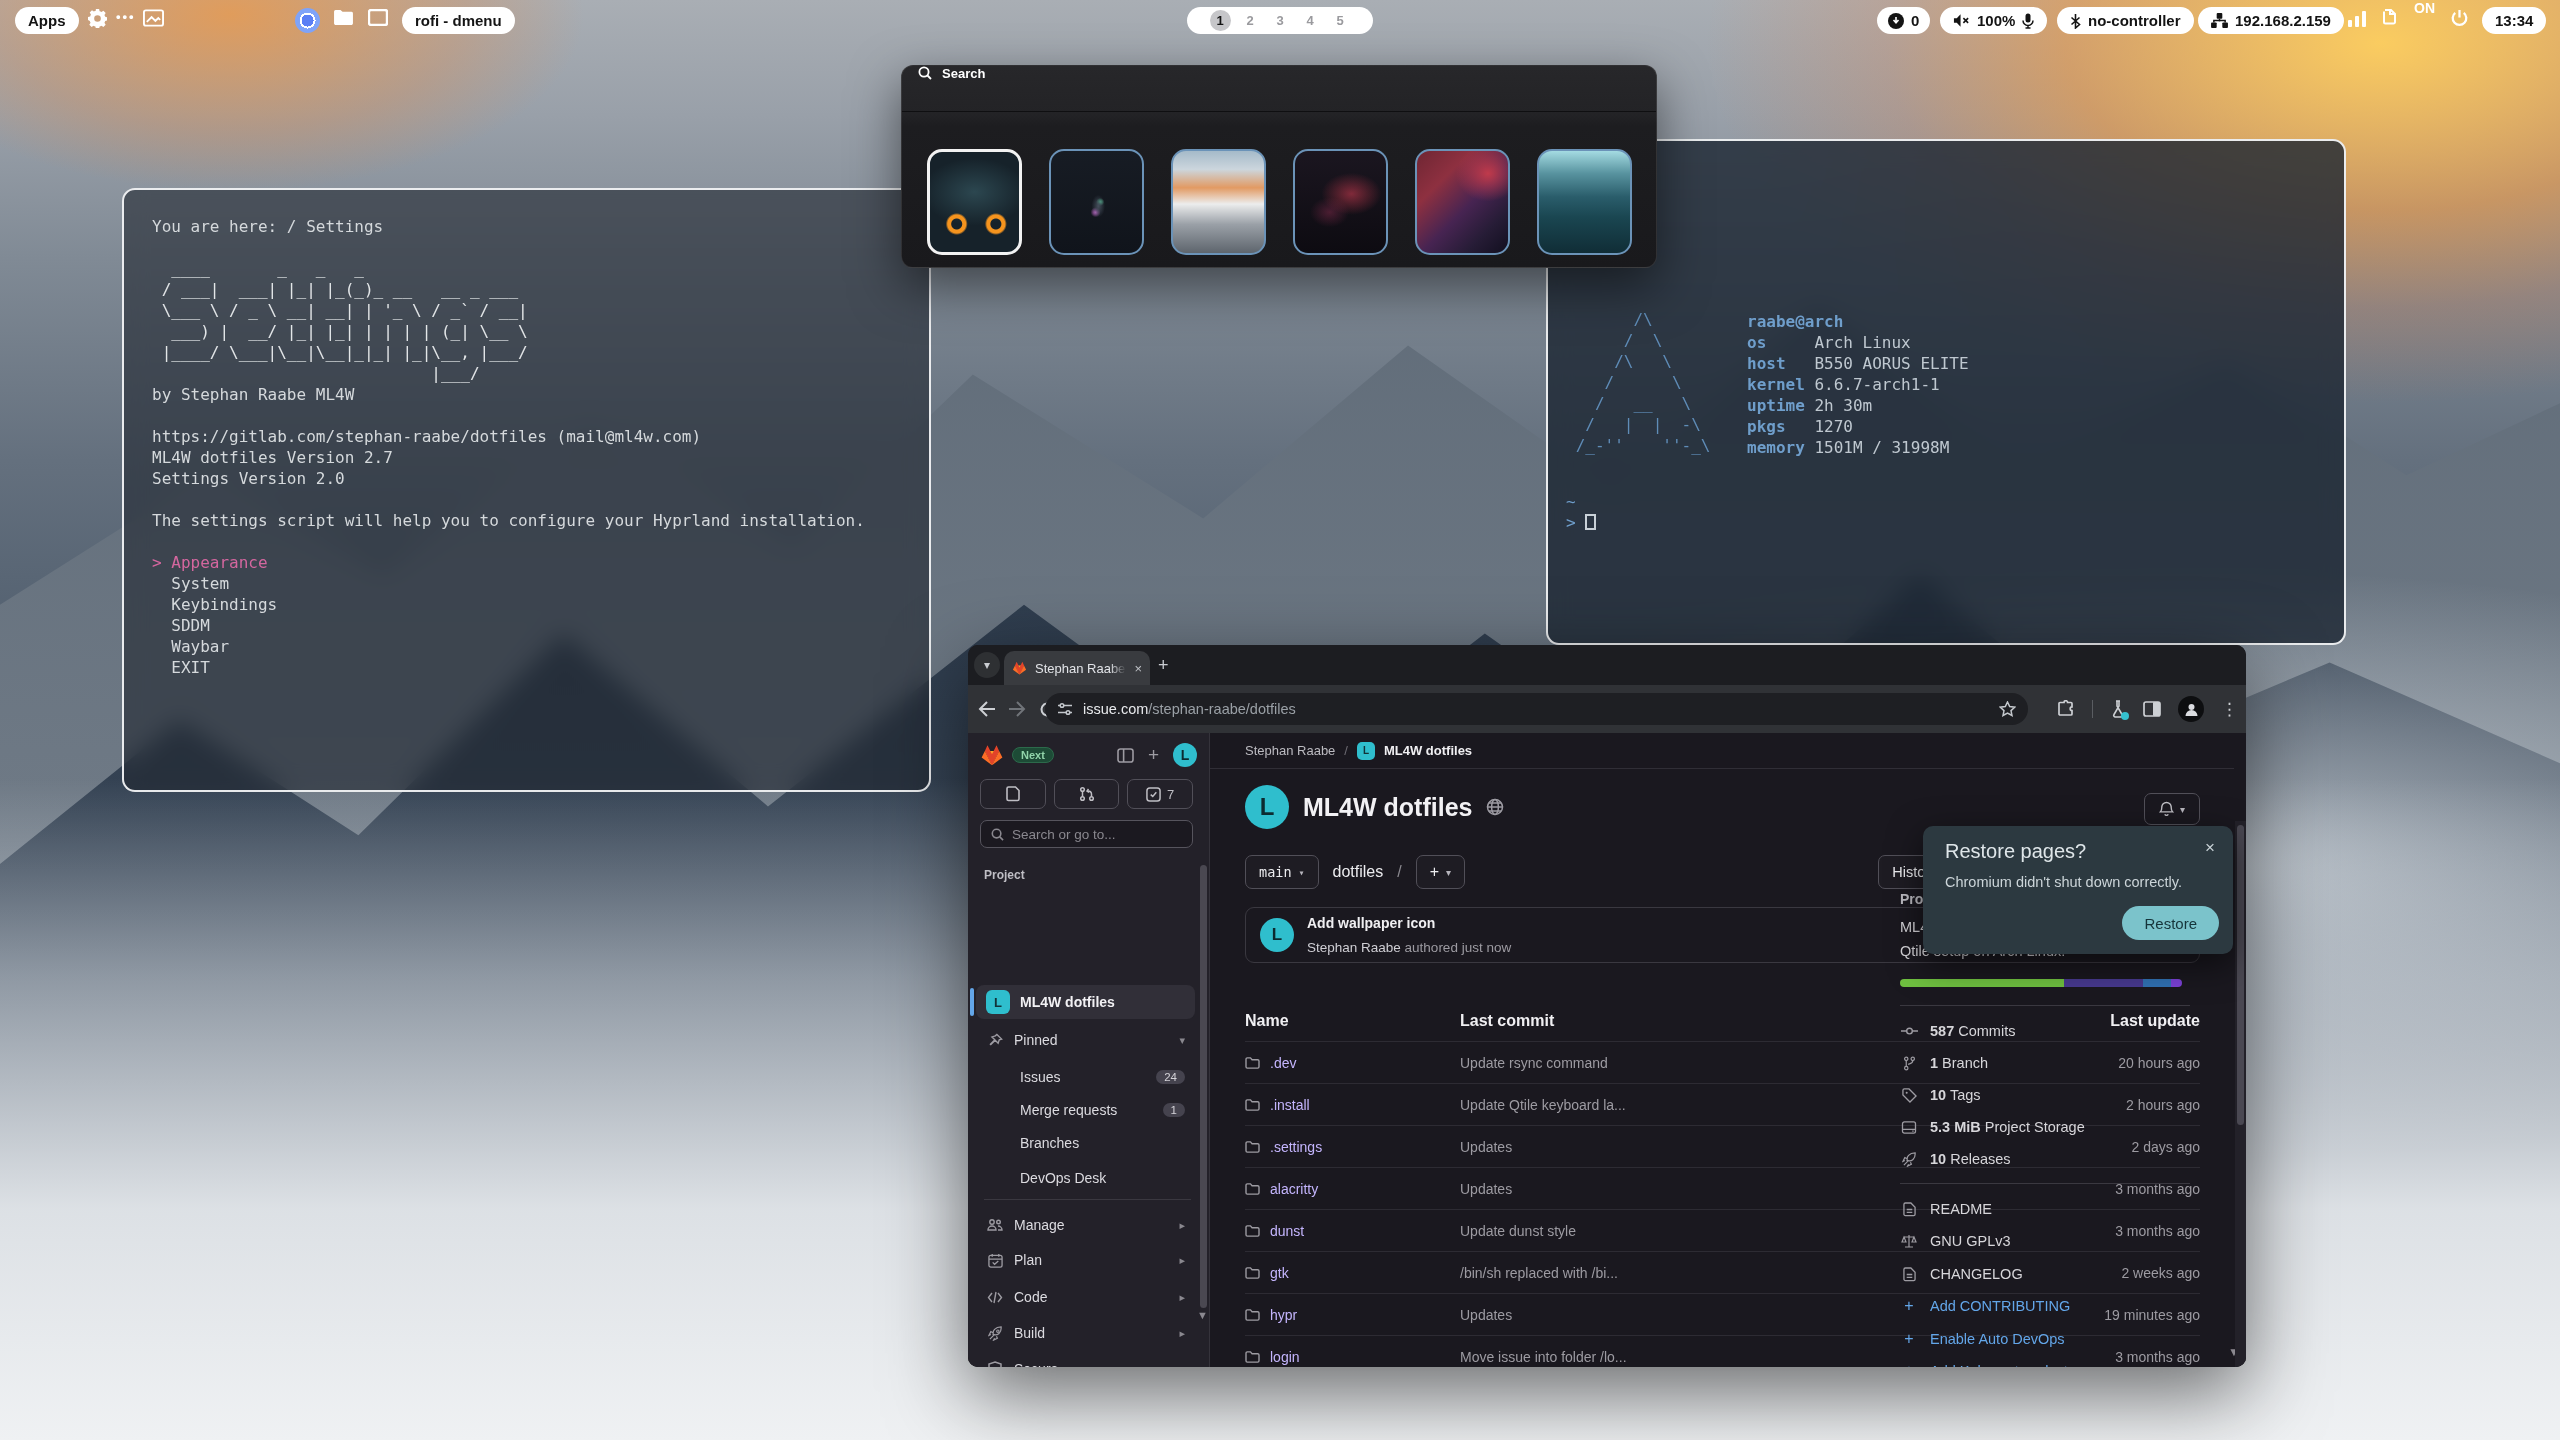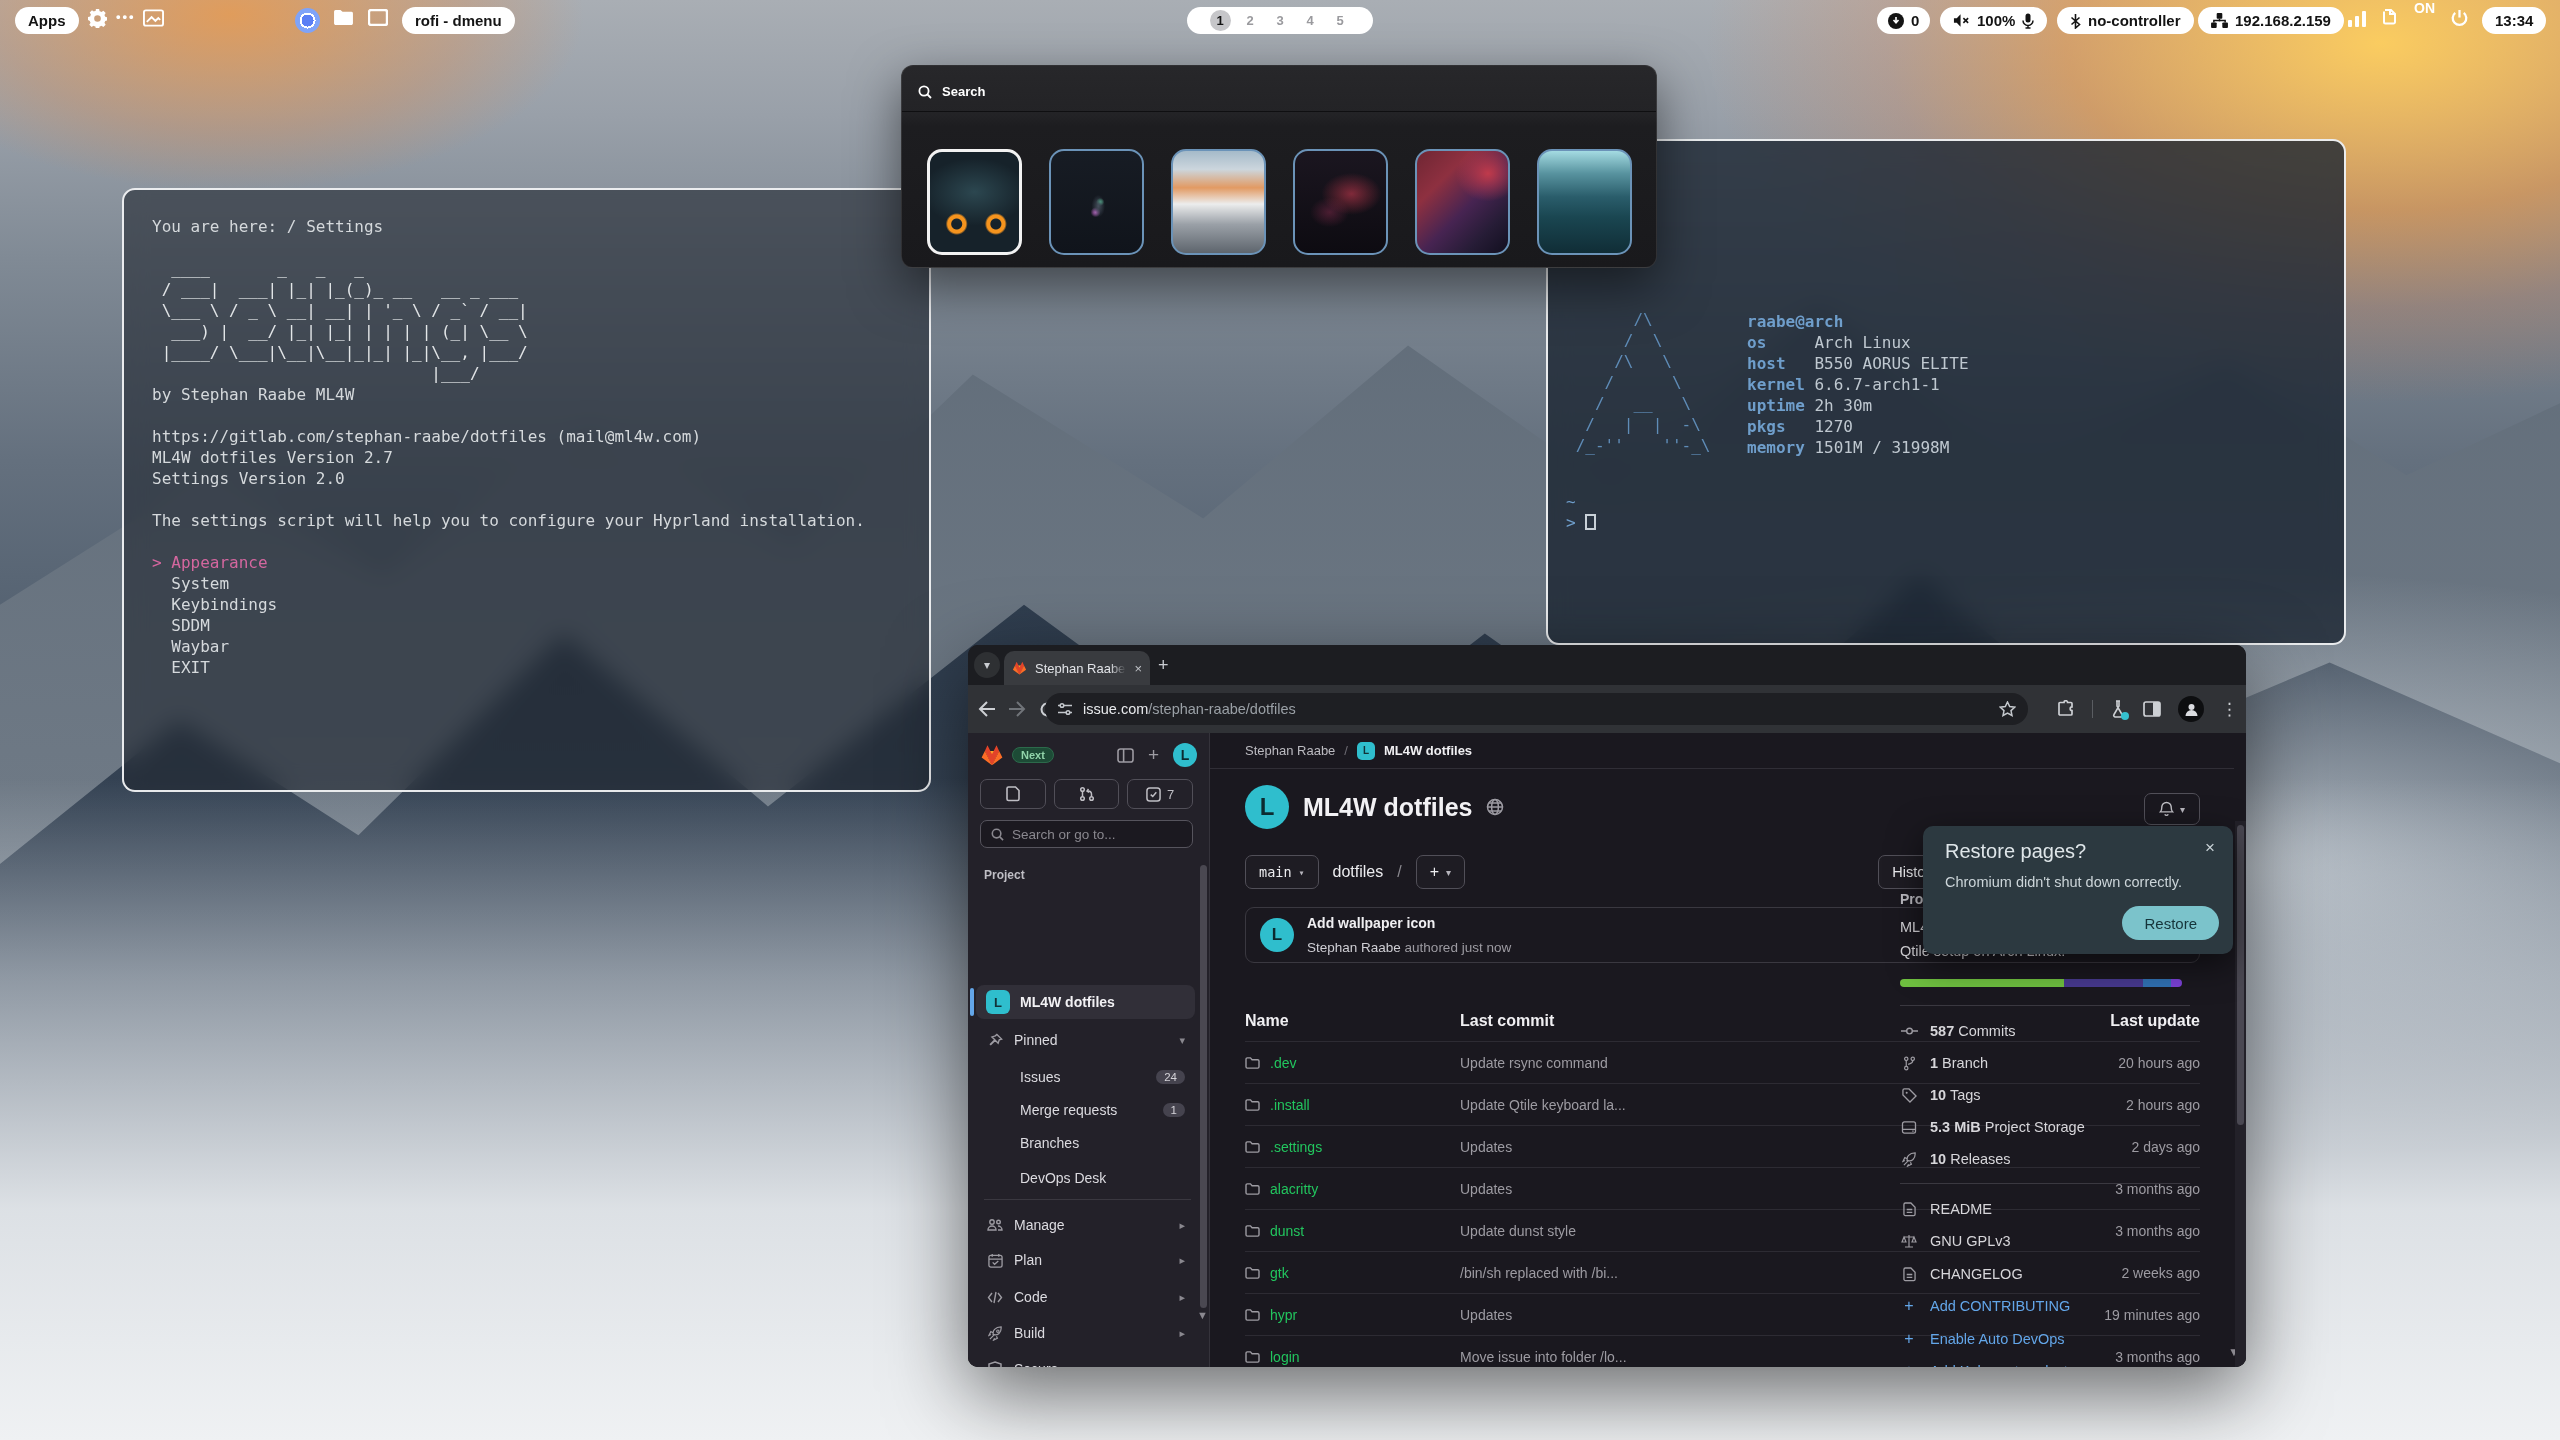--- a/index.html
+++ b/index.html
@@ -47,21 +47,21 @@
   .frow{display:flex}
   .flabel{color:#6f9ecb;font-weight:700;width:7ch}
   .fuser{color:#6f9ecb;font-weight:700}
   .t-fetch .pline{position:absolute;left:18px;top:350px;color:#6f9ecb}
   .cursor{display:inline-block;width:11px;height:16px;border:2px solid #c9d1d8;vertical-align:-2px;margin-left:9px}
 
   
   .picker{position:absolute;left:901px;top:65px;width:756px;height:203px;z-index:30;border-radius:12px;
     background:linear-gradient(180deg,#27272a 0%,#232326 24%,#1d1d20 30%,#19191c 100%);
     border:1px solid rgba(255,255,255,.10);box-shadow:0 18px 50px rgba(0,0,0,.5)}
-  .picker .phead{display:flex;align-items:flex-end;gap:10px;height:46px;padding:12px 16px;color:#fff;
+  .picker .phead{display:flex;align-items:flex-start;gap:10px;height:46px;padding:0 16px;color:#fff;
     font-size:13px;font-weight:700;border-bottom:1px solid rgba(0,0,0,.55)}
   .thumbs{position:absolute;left:0;top:47px;right:0;bottom:0;display:flex;gap:27px;padding:36px 0 0 25px}
   .thumb{width:95px;height:106px;border-radius:15px;border:2px solid #6b93b8;background:#14181d;overflow:hidden;position:relative}
   .thumb.selected{border:3px solid #f2f2f2}
   .th1{background:radial-gradient(circle 11px at 30% 72%,rgba(0,0,0,0) 5px,#f5941e 6px 9px,rgba(0,0,0,0) 11px),
        radial-gradient(circle 11px at 74% 72%,rgba(0,0,0,0) 5px,#f5941e 6px 9px,rgba(0,0,0,0) 11px),
        radial-gradient(70px 45px at 50% 40%,#2c4750,#16222a 75%),linear-gradient(160deg,#1d262c,#0e1419)}
   .th2{background:radial-gradient(9px 15px at 52% 54%,#454f5c,rgba(0,0,0,0) 75%),
        radial-gradient(5px 5px at 49% 60%,#c86bd1,rgba(0,0,0,0)),radial-gradient(4px 4px at 54% 50%,#58d6a0,rgba(0,0,0,0)),
        linear-gradient(180deg,#171c24,#10141b)}
@@ -151,21 +151,21 @@
     display:flex;align-items:center;justify-content:center}
   .cmeta .l1{font-size:14px;font-weight:700;color:#f0eff2}
   .cmeta .l2{font-size:13.5px;color:#9d9ba2;margin-top:9px}
   .cmeta .l2 b{color:#cfced4;font-weight:400}
   .hashbox{margin-left:auto;height:32px;border:1px solid #514f58;border-radius:7px;display:flex;align-items:center;overflow:hidden}
   .hashbox .h{padding:0 12px;font-family:"DejaVu Sans Mono",monospace;font-size:13px;color:#ececef}
   .hashbox .cp{width:32px;height:100%;border-left:1px solid #514f58;display:flex;align-items:center;justify-content:center;color:#9d9ba2}
   .ftable{position:absolute;left:35px;top:268px;right:34px;bottom:0;font-size:14px}
   .frow2{display:flex;align-items:center;height:42px;border-top:1px solid #2d2b33;color:#9d9ba2}
   .frow2.head{height:40px;border-top:none;font-size:16px;font-weight:700;color:#f0eff2}
-  .cname{width:215px;display:flex;align-items:center;gap:10px;color:#22c55e}
+  .cname{width:215px;display:flex;align-items:center;gap:10px;color:#c4b5fd}
   .frow2.head .cname{color:#f0eff2}
   .ccommit{flex:1}
   .cupd{width:150px;text-align:right}
 
   .rpanel{position:absolute;right:46px;top:36px;width:300px;bottom:0;font-size:14.5px;color:#d7d6da}
   .rp-head{position:absolute;left:0;top:122px;font-size:14px;font-weight:700;color:#cfced4;opacity:.9;display:flex;justify-content:space-between;width:100%}
   .rp-desc{position:absolute;left:0;top:146px;width:292px;line-height:24px;color:#d7d6da}
   .langbar{position:absolute;left:0;top:210px;width:282px;height:8px;border-radius:4px;overflow:hidden;display:flex}
   .langbar span{height:100%}
   .rp-div{position:absolute;left:0;right:10px;height:1px;background:#3a3840}

